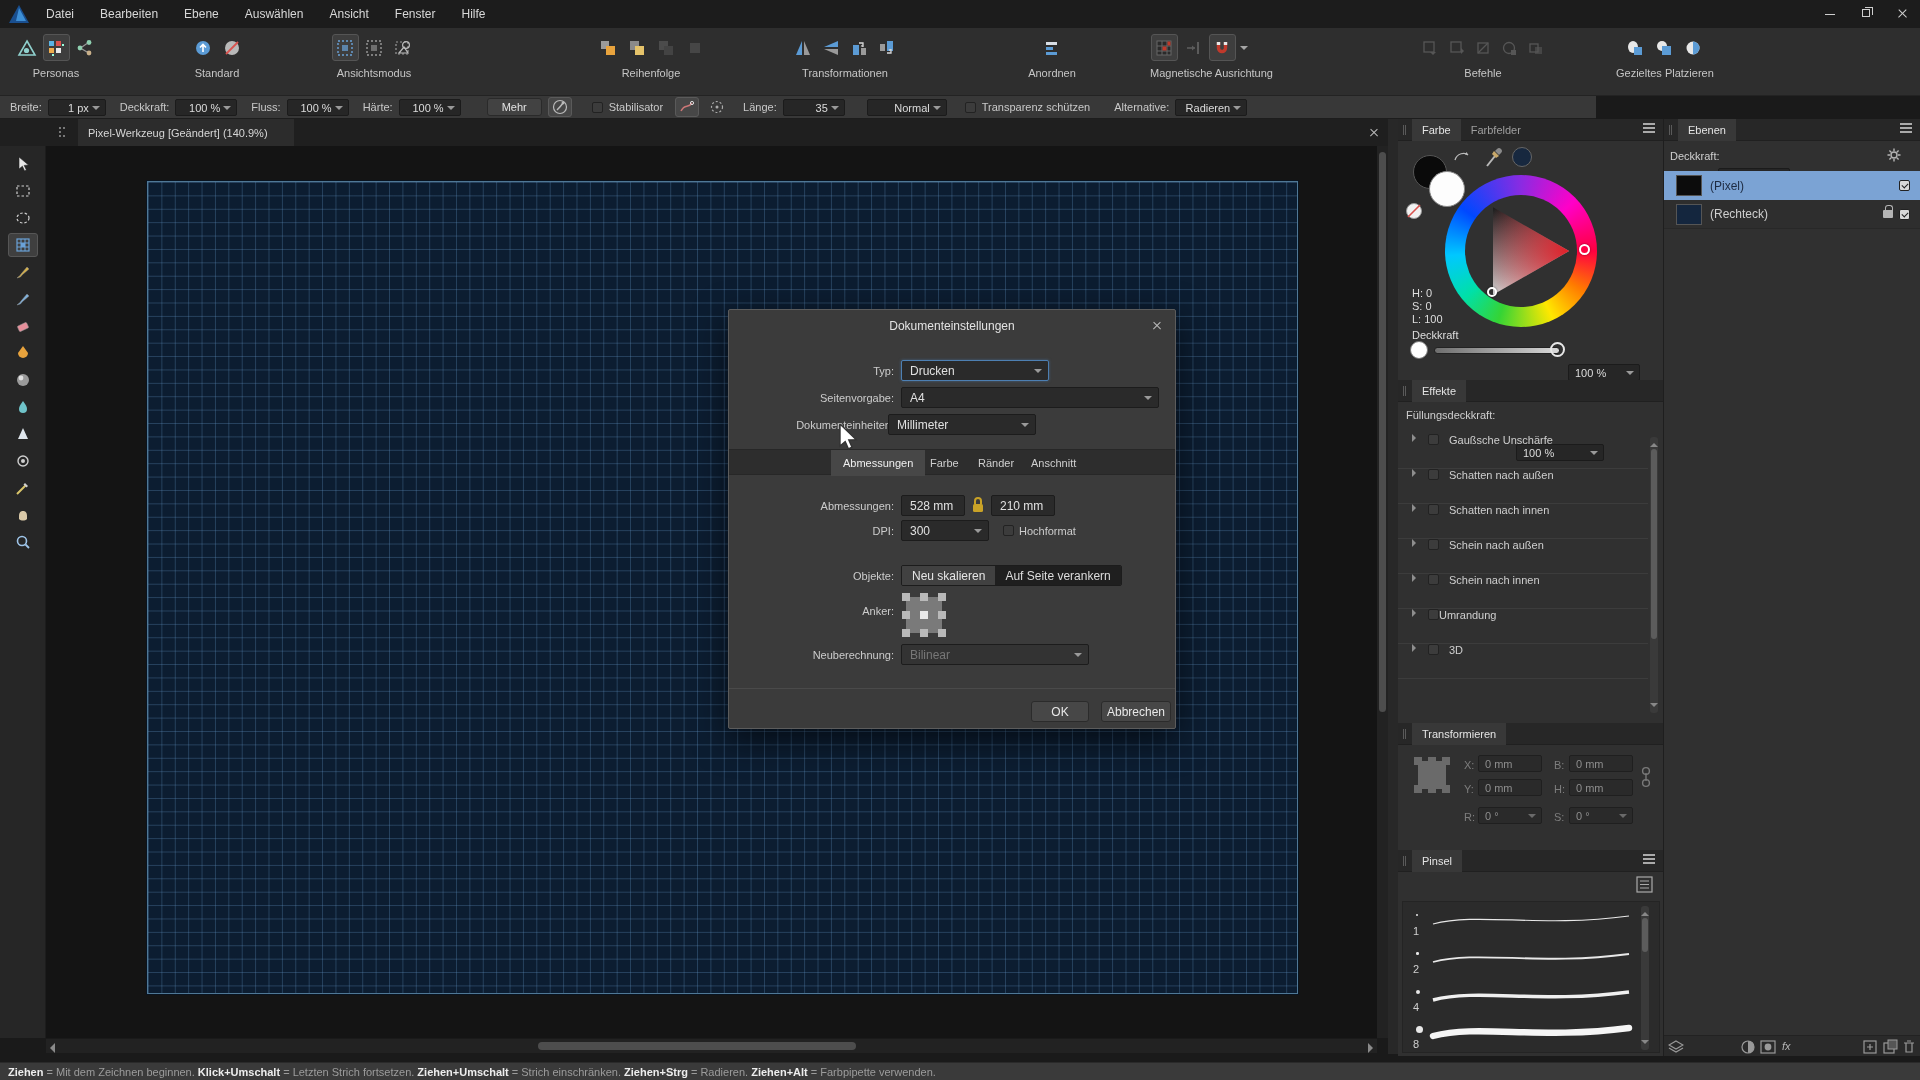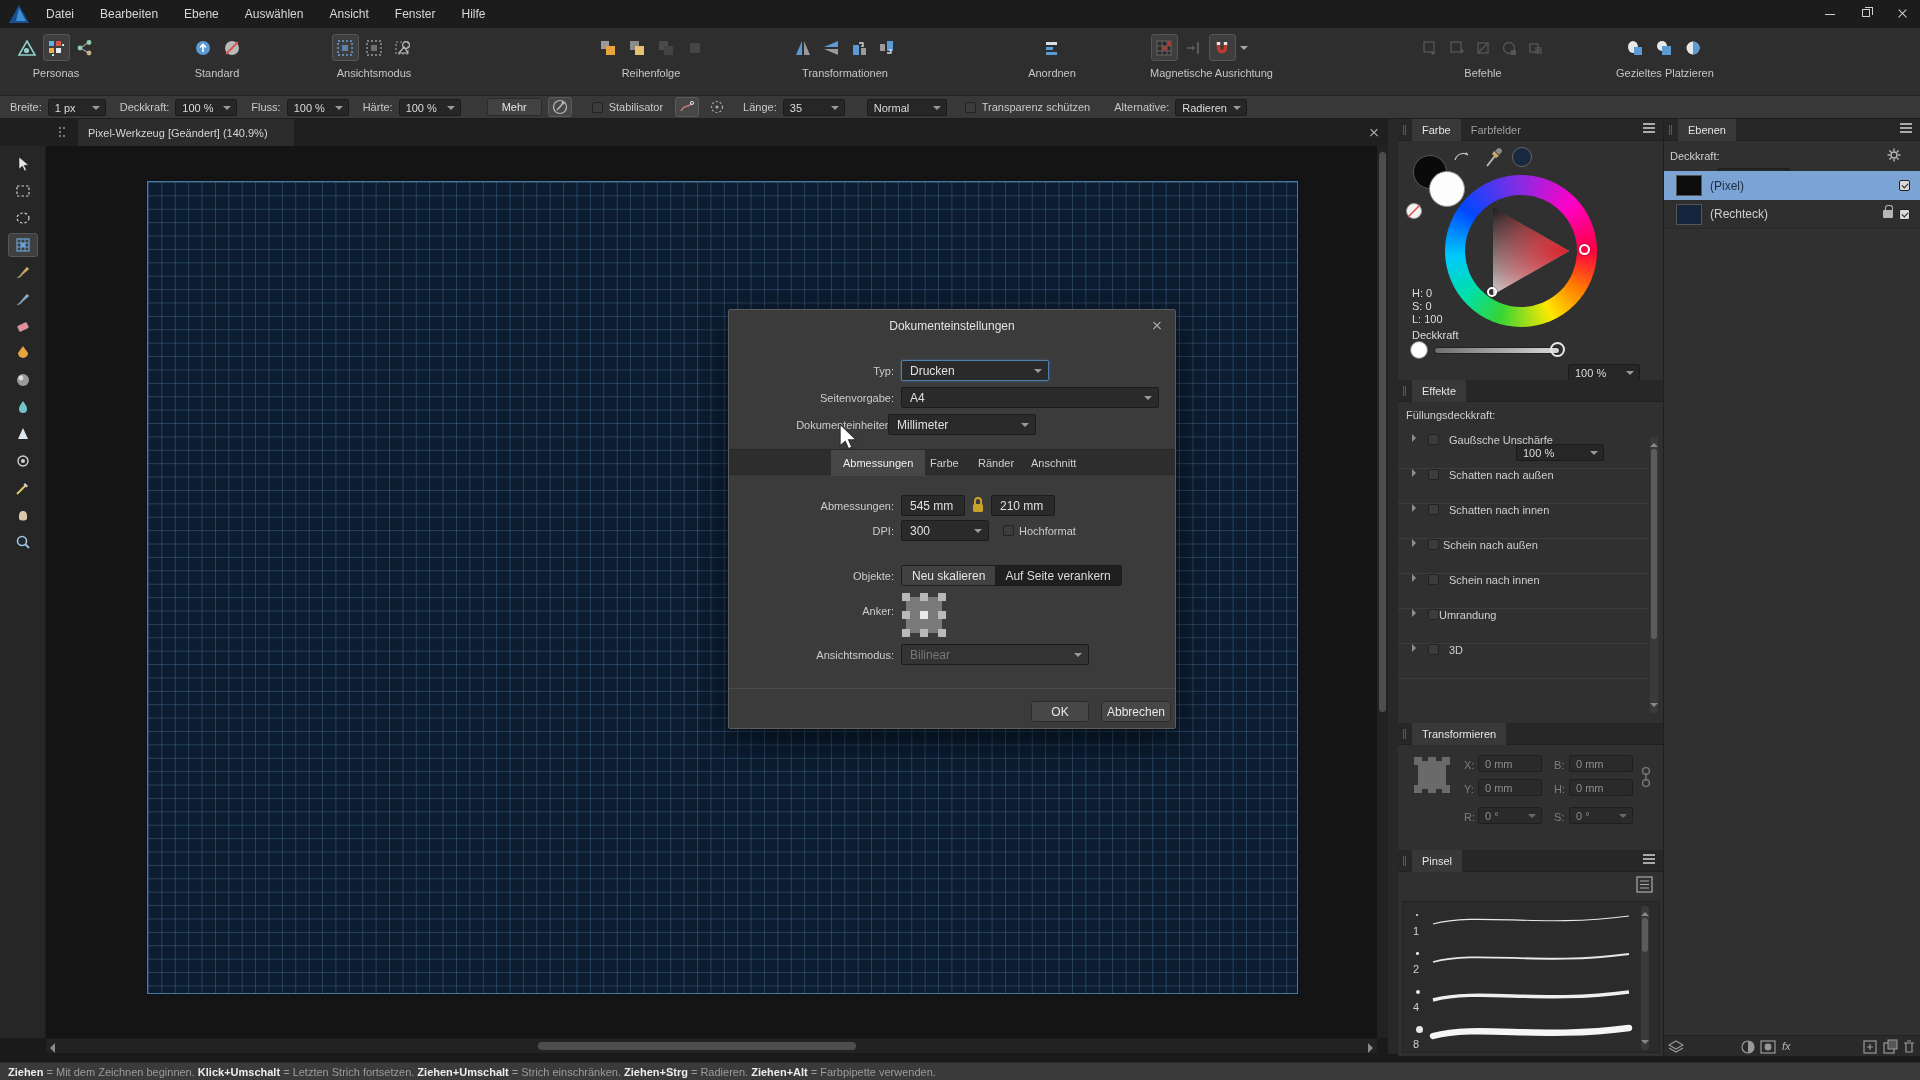--- a/index.html
+++ b/index.html
@@ -25,21 +25,21 @@
   .tgroup { position:absolute; top:6px; text-align:center; }
   .tg-icons { display:flex; gap:2px; justify-content:center; }
   .tbox { width:27px; height:27px; border-radius:3px; display:flex; align-items:center; justify-content:center; }
   .tbox.on { background:#3e3e3e; border:1px solid #555; }
   .tbox.dim { opacity:.32; }
   .tg-label { margin-top:6px; color:#c6c6c6; font-size:11px; white-space:nowrap; }
   .caretbox { width:12px; height:27px; display:flex; align-items:center; justify-content:center; }
   .caret-down { width:0; height:0; border:4px solid transparent; border-top-color:#a5a5a5; margin-top:4px; }
 
   
-  #contextbar { position:absolute; left:0; top:96px; width:1920px; height:23px; background:#383838; border-bottom:1px solid #1d1d1d; display:flex; align-items:center; padding-left:10px; gap:6px; color:#c9c9c9; }
+  #contextbar { position:absolute; left:0; top:96px; width:1596px; height:23px; background:#383838; border-bottom:1px solid #1d1d1d; display:flex; align-items:center; padding-left:10px; gap:6px; color:#c9c9c9;text-align:right; }
   .dd { position:relative; height:17px; background:#262626; border:1px solid #1b1b1b; border-radius:2px; padding:2px 16px 2px 6px; color:#dcdcdc; white-space:nowrap; }
   .dd::after { content:""; position:absolute; right:5px; top:6px; border:4px solid transparent; border-top-color:#9a9a9a; }
   .btn { height:18px; background:#424242; border:1px solid #2a2a2a; border-radius:3px; padding:2px 14px; color:#e2e2e2; }
   .chk { width:11px; height:11px; background:#3c3c3c; border:1px solid #222; border-radius:2px; position:relative; flex:0 0 auto; }
   .chk.on { background:#d8d8d8; }
   .chk.on::after { content:""; position:absolute; left:2px; top:2px; width:5px; height:3px; border-left:1.6px solid #222; border-bottom:1.6px solid #222; transform:rotate(-45deg); }
   .iconbtn { width:24px; height:20px; border-radius:3px; display:flex; align-items:center; justify-content:center; }
   .iconbtn.on { background:#474747; border:1px solid #5a5a5a; }
 
   
@@ -583,21 +583,21 @@
   <div class="dlg-dd" style="left:159px;top:104px;width:148px"><span>Millimeter</span></div>
 
   <div id="dlg-tabband">
     <div class="dlg-tab active" style="left:102px">Abmessungen</div>
     <div class="dlg-tab" style="left:189px">Farbe</div>
     <div class="dlg-tab" style="left:237px">Ränder</div>
     <div class="dlg-tab" style="left:290px">Anschnitt</div>
   </div>
 
   <div class="dlg-label" style="left:45px;top:190px;width:120px">Abmessungen:</div>
-  <div class="dlg-field" style="left:172px;top:185px;width:64px"><span>545 mm</span></div>
+  <div class="dlg-field" style="left:172px;top:185px;width:64px"><span>528 mm</span></div>
   <svg class="abs" style="left:241px;top:185px" width="16" height="20">
     <rect x="3" y="9" width="10" height="8" rx="1.5" fill="#c9a227"></rect>
       <path d="M5 9 V6 a3 3 0 0 1 6 0 V9" fill="none" stroke="#c9a227" stroke-width="2"></path>
   </svg>
   <div class="dlg-field" style="left:262px;top:185px;width:64px"><span>210 mm</span></div>
 
   <div class="dlg-label" style="left:45px;top:215px;width:120px">DPI:</div>
   <div class="dlg-dd" style="left:172px;top:210px;width:88px"><span>300</span></div>
   <div class="chk abs" style="left:274px;top:215px"></div>
   <div class="dlg-label" style="left:290px;top:215px;text-align:left">Hochformat</div>
@@ -614,21 +614,21 @@
       <div class="adot" style="left:14px;top:-4px"></div>
       <div class="adot" style="left:32px;top:-4px"></div>
     <div class="adot" style="left:-4px;top:14px"></div>
       <div class="adot c" style="left:14px;top:14px"></div>
       <div class="adot" style="left:32px;top:14px"></div>
     <div class="adot" style="left:-4px;top:32px"></div>
       <div class="adot" style="left:14px;top:32px"></div>
       <div class="adot" style="left:32px;top:32px"></div>
   </div>
 
-  <div class="dlg-label" style="left:25px;top:339px;width:140px">Ansichtsmodus:</div>
+  <div class="dlg-label" style="left:25px;top:339px;width:140px">Neuberechnung:</div>
   <div class="dlg-dd disabled" style="left:172px;top:334px;width:188px"><span>Bilinear</span></div>
 
   <div id="dlg-sep"></div>
   <div class="dlg-btn" style="left:302px;width:58px">OK</div>
   <div class="dlg-btn" style="left:372px;width:70px">Abbrechen</div>
 </div>
 
 <svg id="cursor" width="22" height="26" viewBox="0 0 11 13">
   <path d="M1 0 L1 11 L3.6 8.8 L5.2 12.4 L7 11.6 L5.4 8 L9 7.8 Z" fill="#fff" stroke="#333" stroke-width=".7"></path>
 </svg>
@@ -693,21 +693,21 @@
       <span style="margin-left:10px">Schatten nach außen</span>
     </div>
   <div class="fx-row" style="top:385px">
       <div class="expander"></div>
       <div class="chk"></div>
       <span style="margin-left:10px">Schatten nach innen</span>
     </div>
   <div class="fx-row" style="top:420px">
       <div class="expander"></div>
       <div class="chk"></div>
-      <span style="margin-left:4px">Schein nach außen</span>
+      <span style="margin-left:10px">Schein nach außen</span>
     </div>
   <div class="fx-row" style="top:455px">
       <div class="expander"></div>
       <div class="chk"></div>
       <span style="margin-left:10px">Schein nach innen</span>
     </div>
   <div class="fx-row" style="top:490px">
       <div class="expander"></div>
       <div class="chk"></div>
       <span style="">Umrandung</span>

